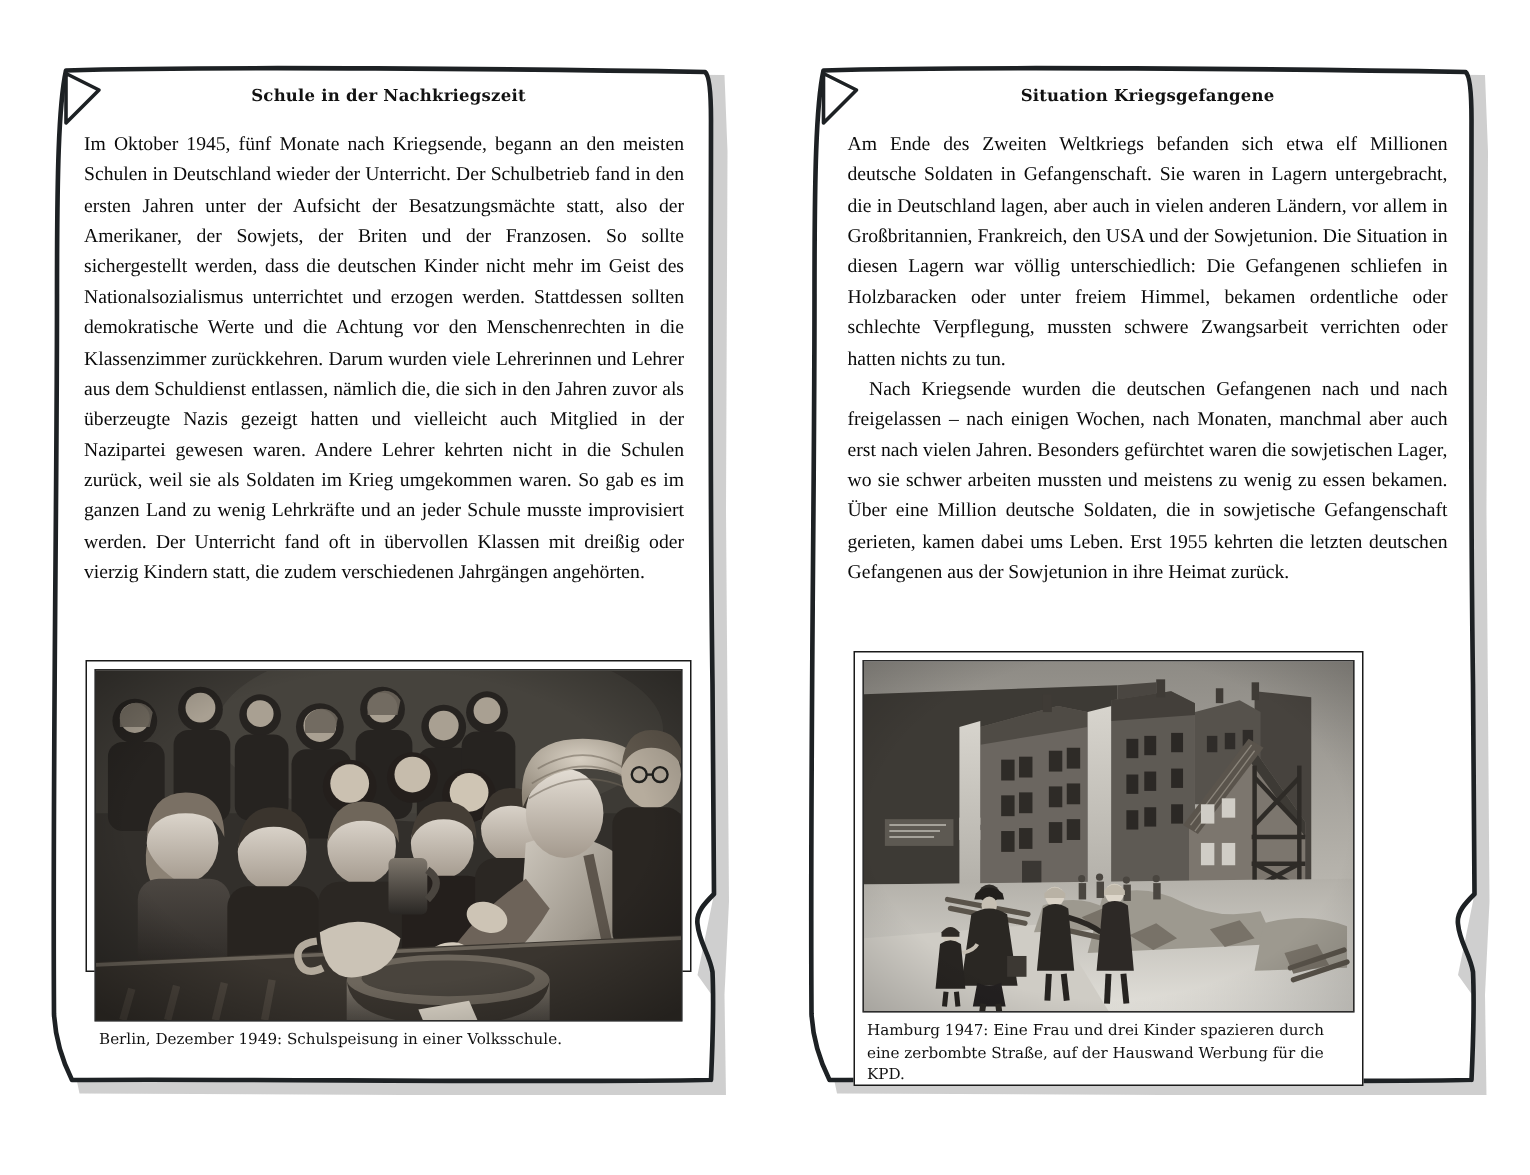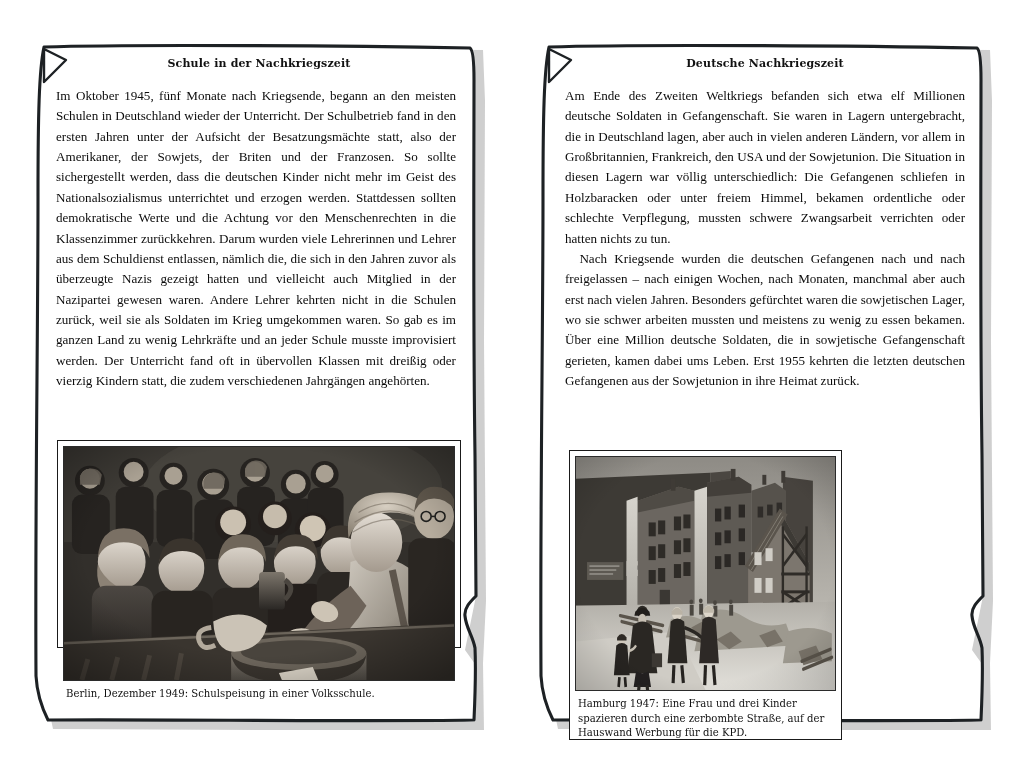--- a/index.html
+++ b/index.html
@@ -77,21 +77,21 @@
 
   
   .figure {
     position: absolute;
     border: 1.6px solid #1a1a1a;
     background: #ffffff;
     box-sizing: border-box;
     padding: 5px 5px 0 5px;
   }
   #figure-left  { left: 3px;  top: 390px;  width: 404px; height: 208px; }
-  #figure-right { left: 10px; top: 400px;  width: 273px; height: 290px; }
+  #figure-right { left: 10px; top: 384px;  width: 340px; height: 290px; }
 
   .figure-photo {
     width: 100%;
     position: relative;
     overflow: hidden;
     background: #9a9a9a;
     border: 1px solid #2b2b2b;
     box-sizing: border-box;
   }
   #figure-left .figure-photo  { height: 235px; }
@@ -334,21 +334,21 @@
                C450,592 457,600 459,612
                C460,634 459,662 458,684
                C342,686 140,683 30,684
                C24,672 19,658 18,640
                C17,470 20,300 20,160
                C20,80 21,34 26,11 Z" fill="none" stroke="#1d2124" stroke-width="3.1" stroke-linejoin="round" stroke-linecap="round"></path>
       <path d="M26,13 L26,46 L48,24 Z" fill="none" stroke="#1d2124" stroke-width="2.4" stroke-linejoin="round"></path>
     </svg>
 
     <div class="panel-inner">
-      <div class="headline">Deutsche Nachkriegszeit</div>
+      <div class="headline">Situation Kriegsgefangene</div>
 
       <div class="body-copy">
         <p>Am Ende des Zweiten Weltkriegs befanden sich etwa elf Millionen deutsche Soldaten in Gefangenschaft. Sie waren in Lagern untergebracht, die in Deutschland lagen, aber auch in vielen anderen Ländern, vor allem in Großbritannien, Frankreich, den USA und der Sowjetunion. Die Situation in diesen Lagern war völlig unterschiedlich: Die Gefangenen schliefen in Holzbaracken oder unter freiem Himmel, bekamen ordentliche oder schlechte Verpflegung, mussten schwere Zwangsarbeit verrichten oder hatten nichts zu tun.</p>
         <p class="indent">Nach Kriegsende wurden die deutschen Gefangenen nach und nach freigelassen – nach einigen Wochen, nach Monaten, manchmal aber auch erst nach vielen Jahren. Besonders gefürchtet waren die sowjetischen Lager, wo sie schwer arbeiten mussten und meistens zu wenig zu essen bekamen. Über eine Million deutsche Soldaten, die in sowjetische Gefangenschaft gerieten, kamen dabei ums Leben. Erst 1955 kehrten die letzten deutschen Gefangenen aus der Sowjetunion in ihre Heimat zurück.</p>
       </div>
 
       <div class="figure" id="figure-right">
         <div class="figure-photo">
           <div class="photo2-bg"></div>
           <svg viewBox="0 0 328 235" preserveAspectRatio="none" style="position:absolute;inset:0;width:100%;height:100%">

